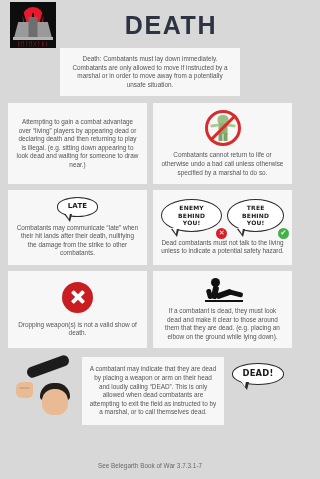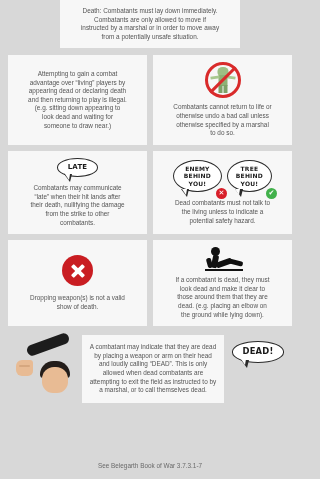--- a/index.html
+++ b/index.html
@@ -113,21 +113,21 @@
     letter-spacing: 1.6px;
     color: #2b3440;
     margin-right: 14px;
     font-family: "Liberation Sans", sans-serif;
   }
 
   
   .card {
     background: #f7f7f7;
     box-sizing: border-box;
-    padding: 7px 20px;
+    padding: 7px 8px;
     display: flex;
     flex-direction: column;
     justify-content: center;
     align-items: center;
   }
   .card p {
     margin: 0;
     font-size: 6.4px;
     line-height: 8.6px;
     color: #555555;
@@ -431,20 +431,36 @@
     text-align: center;
     font-size: 6.4px;
     color: #6a6a6a;
   }
 </style>
 </head>
 <body>
 
 <div class="page">
 
+  <div class="header">
+    <div class="logo">
+      <span class="sun"></span>
+      <span class="rays">
+          <i></i>
+          <i></i>
+          <i></i>
+        </span>
+      <span class="slabL"></span>
+      <span class="slabR"></span>
+      <span class="slabC"></span>
+      <span class="base"></span>
+      <span class="runes">ᛒᛖᛚᛖᚷᚨᚱᚦ</span>
+    </div>
+    <div class="title">DEATH</div>
+  </div>
 
   <div class="wide-wrap">
     <div class="card">
       <p>Death: Combatants must lay down immediately. Combatants are only allowed to move if instructed by a marshal or in order to move away from a potentially unsafe situation.</p>
     </div>
   </div>
 
   <div class="row">
     <div class="card">
       <p>Attempting to gain a combat advantage over “living” players by appearing dead or declaring death and then returning to play is illegal. (e.g. sitting down appearing to look dead and waiting for someone to draw near.)</p>

